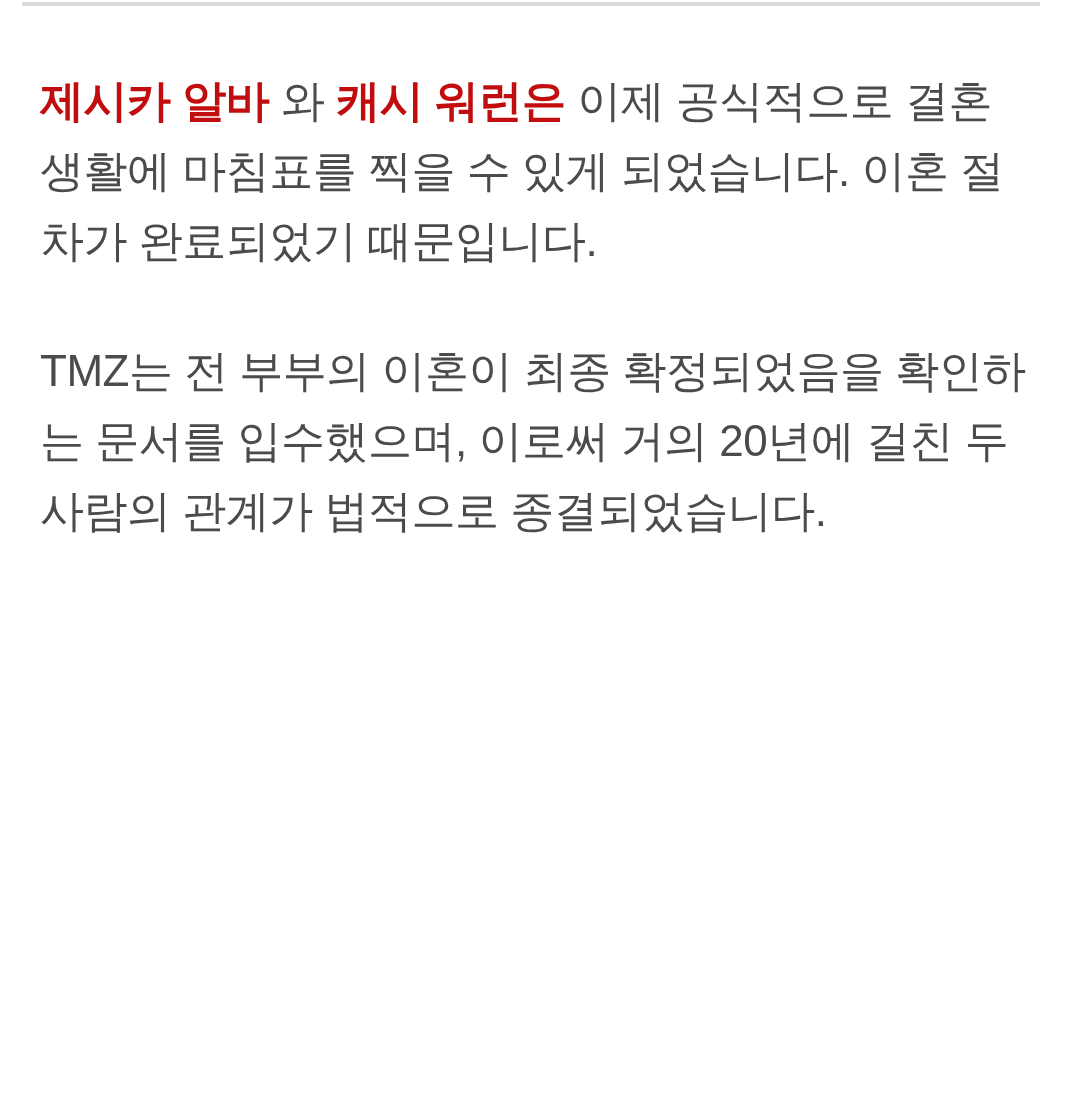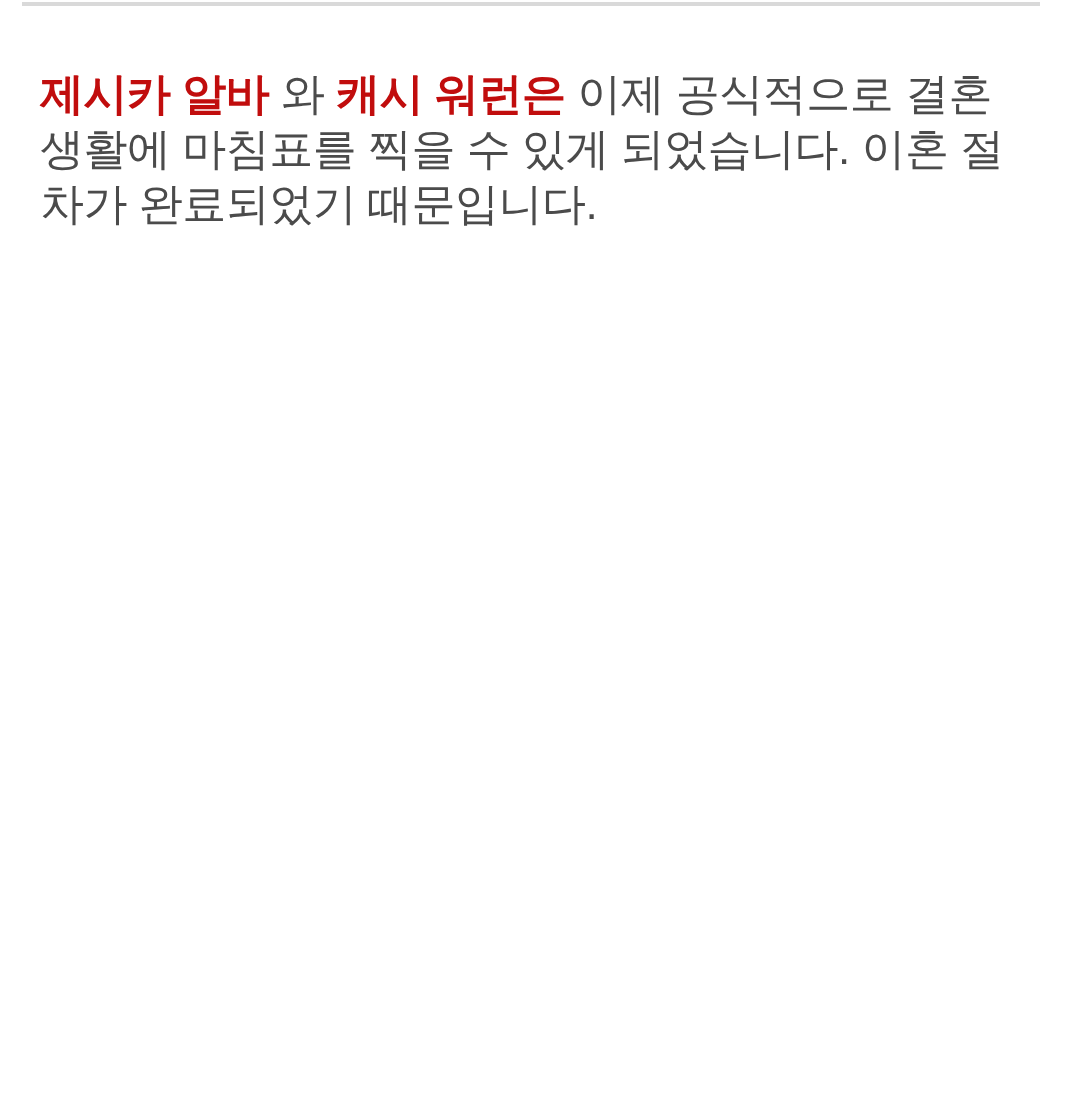--- a/index.html
+++ b/index.html
@@ -22,21 +22,21 @@
     right: 40px;
     height: 4px;
     background: var(--divider-color, #d9d9d9);
   }
   .article-body {
     position: absolute;
     top: 66px;
     left: 40px;
     right: 40px;
     font-size: 44px;
-    line-height: 55px;
+    line-height: 70px;
     letter-spacing: -0.5px;
     color: var(--body-color, #4b4b4b);
     word-break: break-all;
     text-align: left;
   }
   .article-body p {
     margin: 0 0 60px 0;
   }
   .seg-normal {
     color: var(--body-color, #4b4b4b);
@@ -47,14 +47,15 @@
     font-weight: 700;
   }
 </style>
 </head>
 <body>
 
 <div class="page">
   <div class="top-divider"></div>
   <article class="article-body" id="article-body">
       <p><span class="seg-red-bold">제시카 알바</span><span class="seg-normal"> 와 </span><span class="seg-red-bold">캐시 워런은</span><span class="seg-normal"> 이제 공식적으로 결혼 생활에 마침표를 찍을 수 있게 되었습니다. 이혼 절차가 완료되었기 때문입니다.</span></p>
+      <p><span class="seg-normal">TMZ는 전 부부의 이혼이 최종 확정되었음을 확인하는 문서를 입수했으며, 이로써 거의 20년에 걸친 두 사람의 관계가 법적으로 종결되었습니다.</span></p>
     </article>
 </div>
 
 </body></html>

